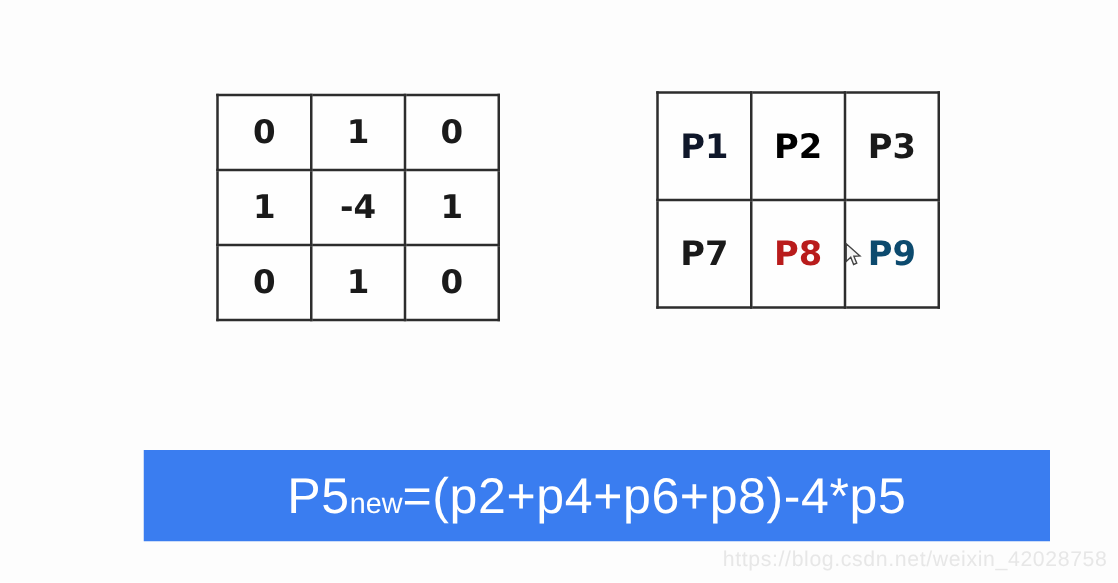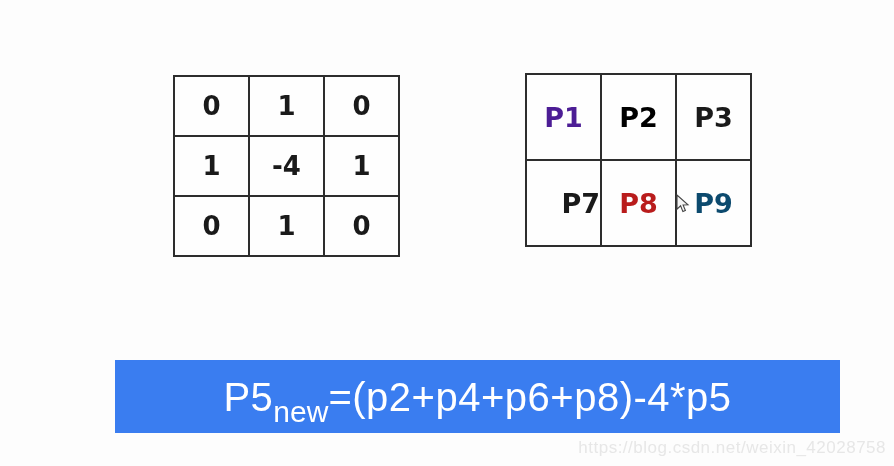--- a/index.html
+++ b/index.html
@@ -67,23 +67,23 @@
   .formula-text {
     color: #ffffff;
     font-family: "Liberation Sans", sans-serif;
     font-weight: 400;
     font-size: 40px;
     letter-spacing: 0.5px;
     white-space: nowrap;
     line-height: 1;
   }
   .formula-sub {
-    font-size: 30px;
+    font-size: 23px;
     position: relative;
-    top: 11px;
+    top: 0;
     letter-spacing: 0;
   }
   .watermark {
     position: absolute;
     right: 8px;
     top: 438px;
     font-size: 17px;
     font-family: "Liberation Sans", sans-serif;
     letter-spacing: 0.5px;
     user-select: none;
@@ -118,26 +118,26 @@
         <td>0</td>
         <td>1</td>
         <td>0</td>
       </tr>
     </tbody>
   </table>
 
   <table class="grid3 pixel-table">
     <tbody>
       <tr>
-        <td style="color: #4c1d95;">P1</td>
+        <td style="color: #0f172a;">P1</td>
         <td style="color: #000000;">P2</td>
         <td style="color: rgb(26, 26, 26); border-radius: 19px;">P3</td>
       </tr>
       <tr>
-        <td style="color: rgb(26, 26, 26); text-align: right;">P7</td>
+        <td style="color: rgb(26, 26, 26);">P7</td>
         <td style="color: #b91c1c; border-radius: 19px;">P8</td>
         <td style="color: #0c4a6e;">P9</td>
       </tr>
     </tbody>
   </table>
 
   <svg class="cursor" viewBox="0 0 14 20" xmlns="http://www.w3.org/2000/svg">
     <path d="M 1 1 L 1 15.2 L 4.6 11.8 L 6.9 17.6 L 9.4 16.5 L 7.1 11 L 12 10.8 Z" fill="#f5f5f5" stroke="#444444" stroke-width="1.1"></path>
   </svg>
 

